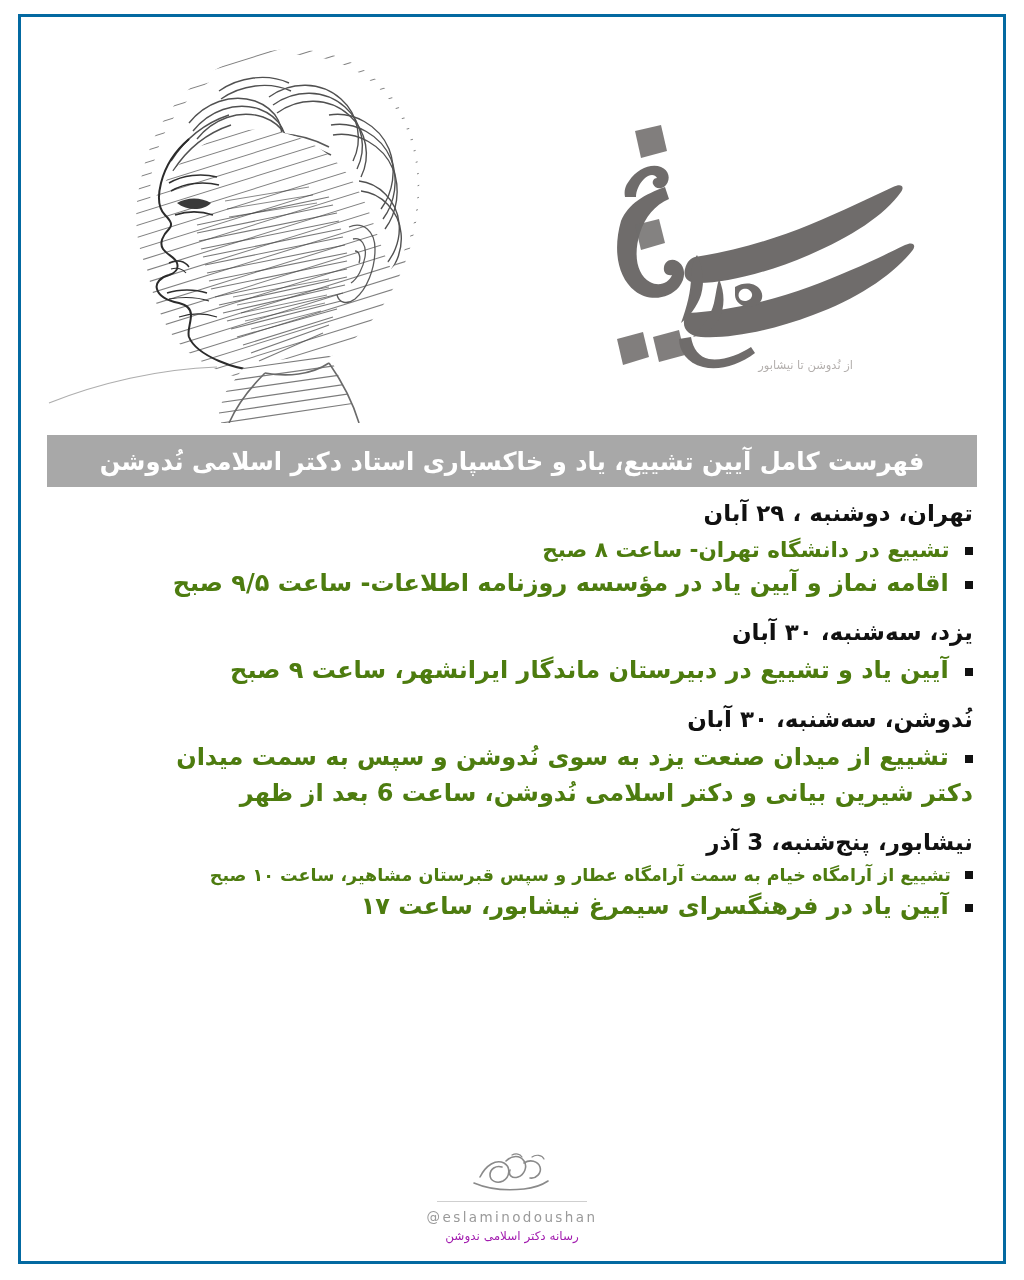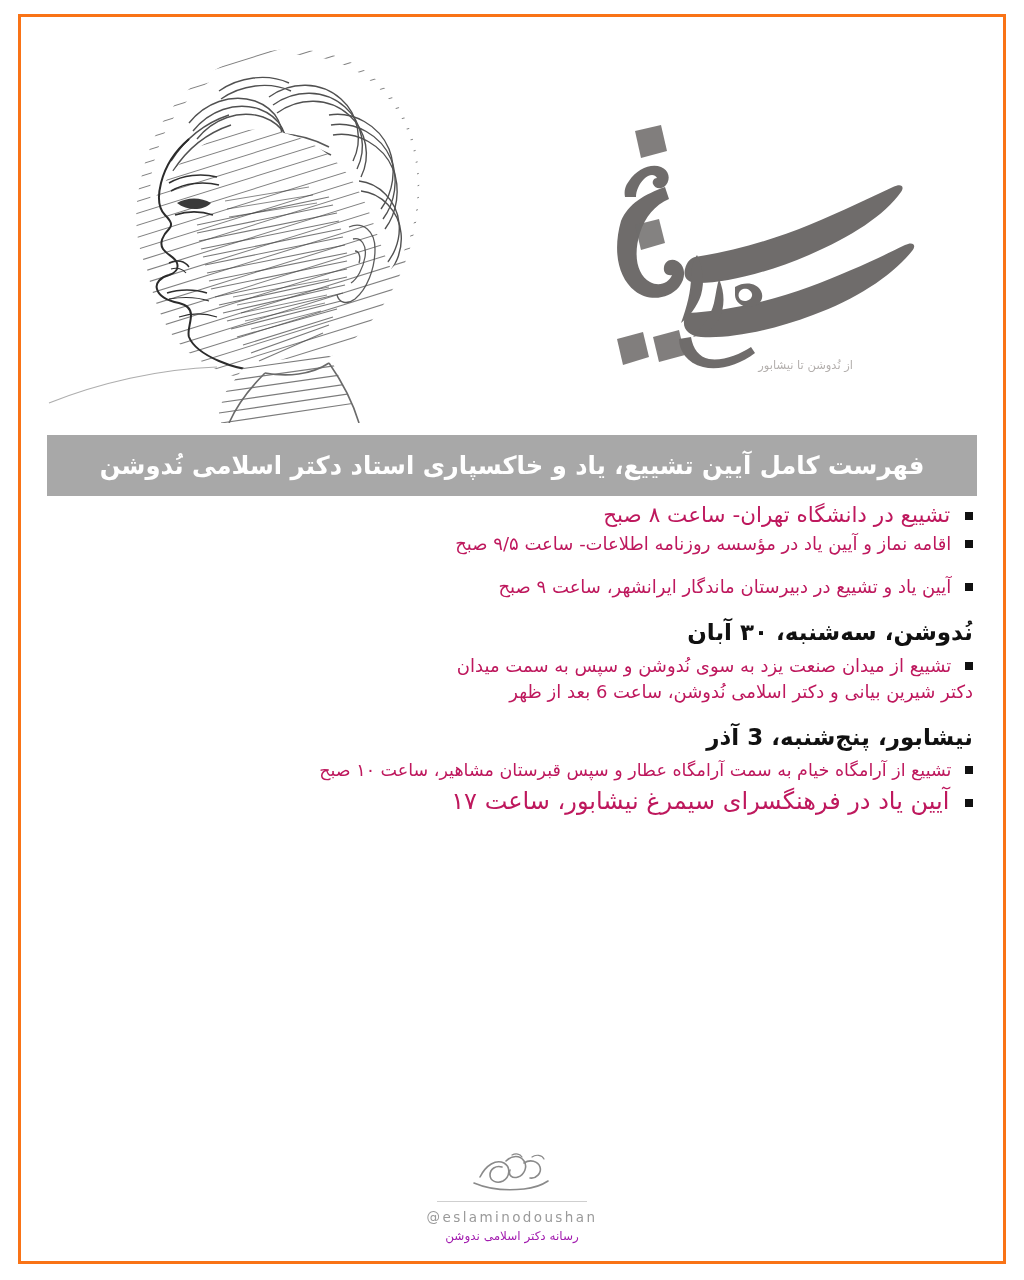--- a/index.html
+++ b/index.html
@@ -22,21 +22,21 @@
     height: 1280px;
     background: #ffffff;
     padding: 14px 18px 16px 18px;
   }
 
   .frame {
     position: relative;
     box-sizing: border-box;
     width: 100%;
     height: 100%;
-    border: 3px solid #f97316;
+    border: 3px solid #0369a1;
     background: #ffffff;
     overflow: hidden;
   }
 
   
   .top-area {
     position: relative;
     height: 418px;
     width: 100%;
   }
@@ -76,21 +76,21 @@
     letter-spacing: 0.3px;
     white-space: nowrap;
   }
 
   
   .banner {
     position: absolute;
     top: 418px;
     right: 26px;
     left: 26px;
-    height: 61px;
+    height: 52px;
     background: #a8a8a8;
     display: flex;
     align-items: center;
     justify-content: center;
   }
   .banner-title {
     color: #ffffff;
     font-size: 25px;
     font-weight: bold;
     letter-spacing: -0.4px;
@@ -121,27 +121,28 @@
     line-height: 1.25;
   }
   .bullet-list {
     list-style: none;
     margin: 0;
     padding: 0;
   }
   .bullet-item {
     display: block;
     font-size: 21.5px;
-    color: #be185d;
+    color: #4d7c0f;
     line-height: 1.48;
     padding-right: 8px;
     white-space: nowrap;
+    font-weight: bold;
   }
   .bullet-item.wide {
-    font-size: 18px;
+    font-size: 24px;
   }
   .bullet-item.narrow {
     font-size: 24px;
   }
   .bullet-item.tiny {
     font-size: 17.5px;
   }
   .sq {
     display: inline-block;
     width: 8px;
@@ -469,33 +470,35 @@
       </div>
     </div>
 
     <div class="banner">
       <div class="banner-title">فهرست کامل آیین تشییع، یاد و خاکسپاری استاد دکتر اسلامی نُدوشن</div>
     </div>
 
     <div class="content">
 
       <div class="section">
+        <div class="section-heading">تهران، دوشنبه ، ۲۹ آبان</div>
         <ul class="bullet-list">
           <li class="bullet-item">
             <span class="sq"></span>
             <span class="bullet-text">تشییع در دانشگاه تهران- ساعت ۸ صبح</span>
           </li>
           <li class="bullet-item wide">
             <span class="sq"></span>
             <span class="bullet-text">اقامه نماز و آیین یاد در مؤسسه روزنامه اطلاعات- ساعت ۹/۵ صبح</span>
           </li>
         </ul>
       </div>
 
       <div class="section">
+        <div class="section-heading">یزد، سه‌شنبه، ۳۰ آبان</div>
         <ul class="bullet-list">
           <li class="bullet-item wide">
             <span class="sq"></span>
             <span class="bullet-text">آیین یاد و تشییع در دبیرستان ماندگار ایرانشهر، ساعت ۹ صبح</span>
           </li>
         </ul>
       </div>
 
       <div class="section">
         <div class="section-heading">نُدوشن، سه‌شنبه، ۳۰ آبان</div>

